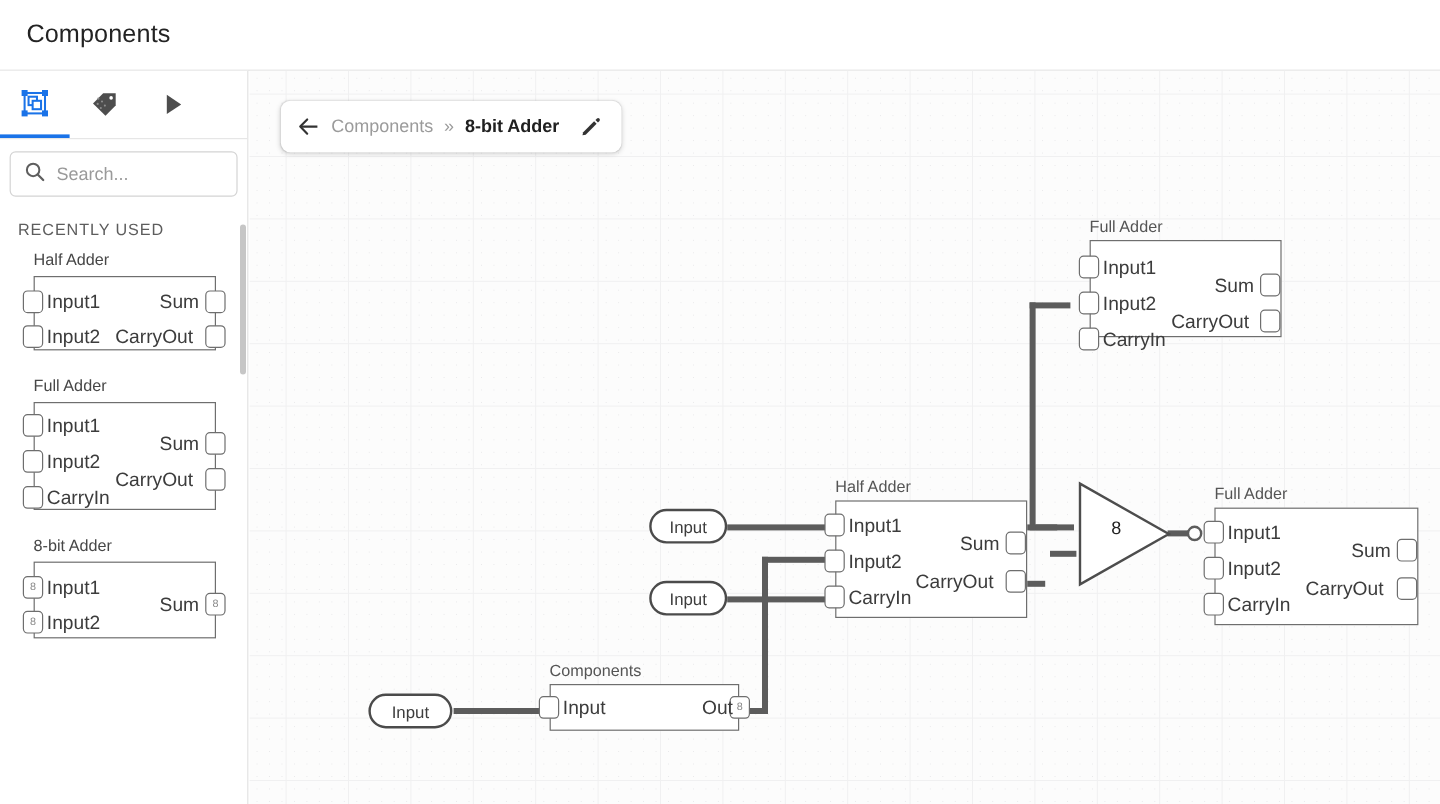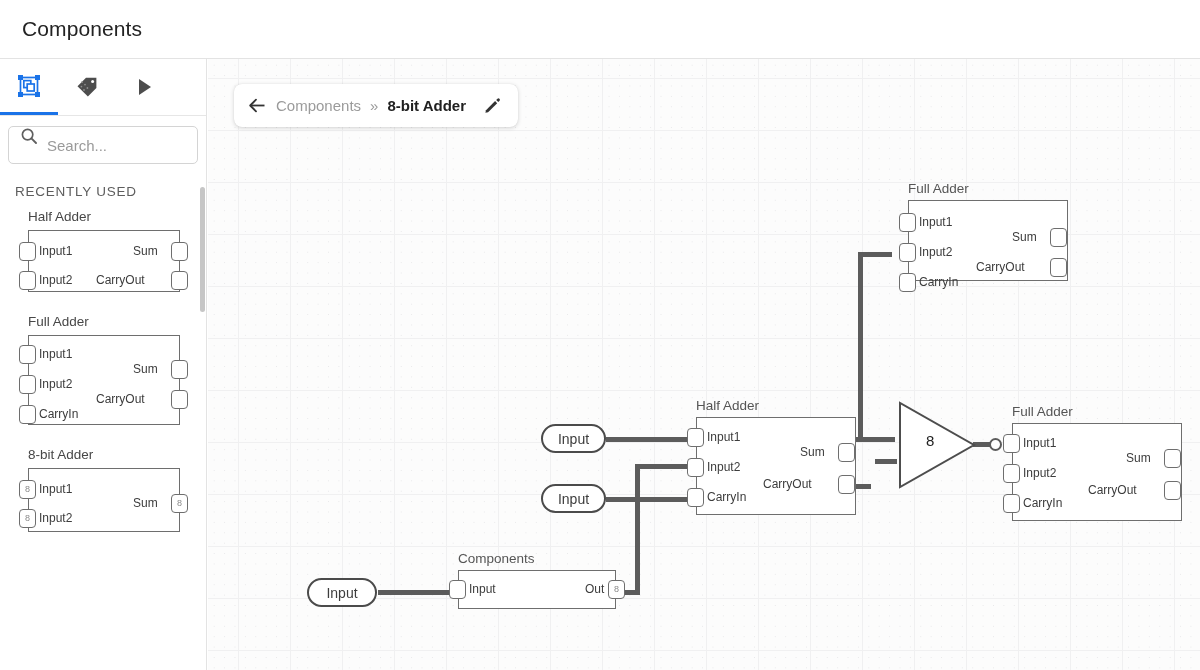--- a/index.html
+++ b/index.html
@@ -39,21 +39,21 @@
     width: 58px; height: 56px;
     display: flex; align-items: center; justify-content: center;
     cursor: pointer;
   }
   .tab.active { border-bottom: 3px solid #1a73e8; }
   .tab svg { display: block; }
 
   .searchwrap { padding: 10px 8px 6px 8px; }
   .searchbox {
     height: 38px; border: 1px solid #d4d4d4; border-radius: 5px;
-    display: flex; gap: 9px; padding: 0 11px;
+    display: flex; align-items: center; gap: 9px; padding: 0 11px;
     background: #fff;
   }
   .searchbox input {
     border: 0; outline: 0; font-size: 15px; color: #3c3c3c;
     font-family: "Liberation Sans", sans-serif; width: 125px; background: transparent;
   }
   .searchbox input::placeholder { color: #9a9a9a; }
 
   .section-title {
     font-size: 13.5px; color: #5d5d5d; letter-spacing: .75px;
@@ -64,21 +64,21 @@
     font-size: 13.5px; color: #474747; margin-left: 28px; margin-bottom: 2px;
   }
 
   
   .chip { position: relative; }
   .chip .body {
     border: 1.6px solid #6e6e6e; background: #ffffff;
     position: absolute; left: 0; top: 0; right: 0; bottom: 0;
   }
   .chip .label {
-    position: absolute; font-size: 12px; color: #3c3c3c; white-space: nowrap;
+    position: absolute; font-size: 16px; color: #3c3c3c; white-space: nowrap;
   }
   .chip .cap {
     position: absolute; width: 17px; height: 19px;
     border: 1.7px solid #6e6e6e; border-radius: 4px; background: #fff;
   }
   .chip .cap.bus {
     font-size: 9px; color: #8a8a8a; text-align: center; line-height: 17px;
   }
   .chip .title {
     position: absolute; font-size: 13.5px; color: #555; white-space: nowrap;

